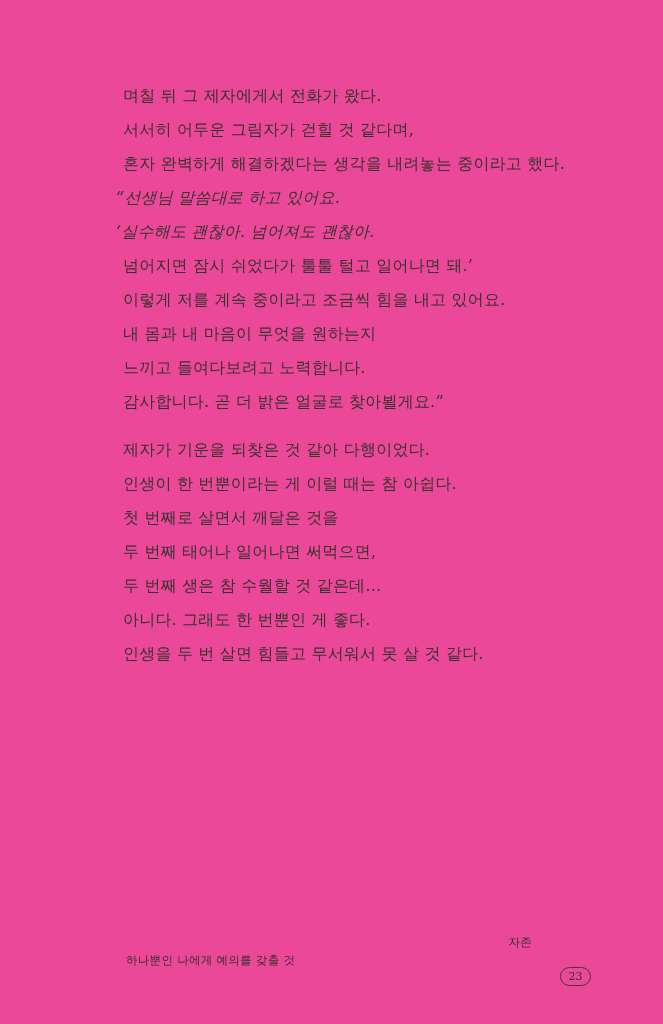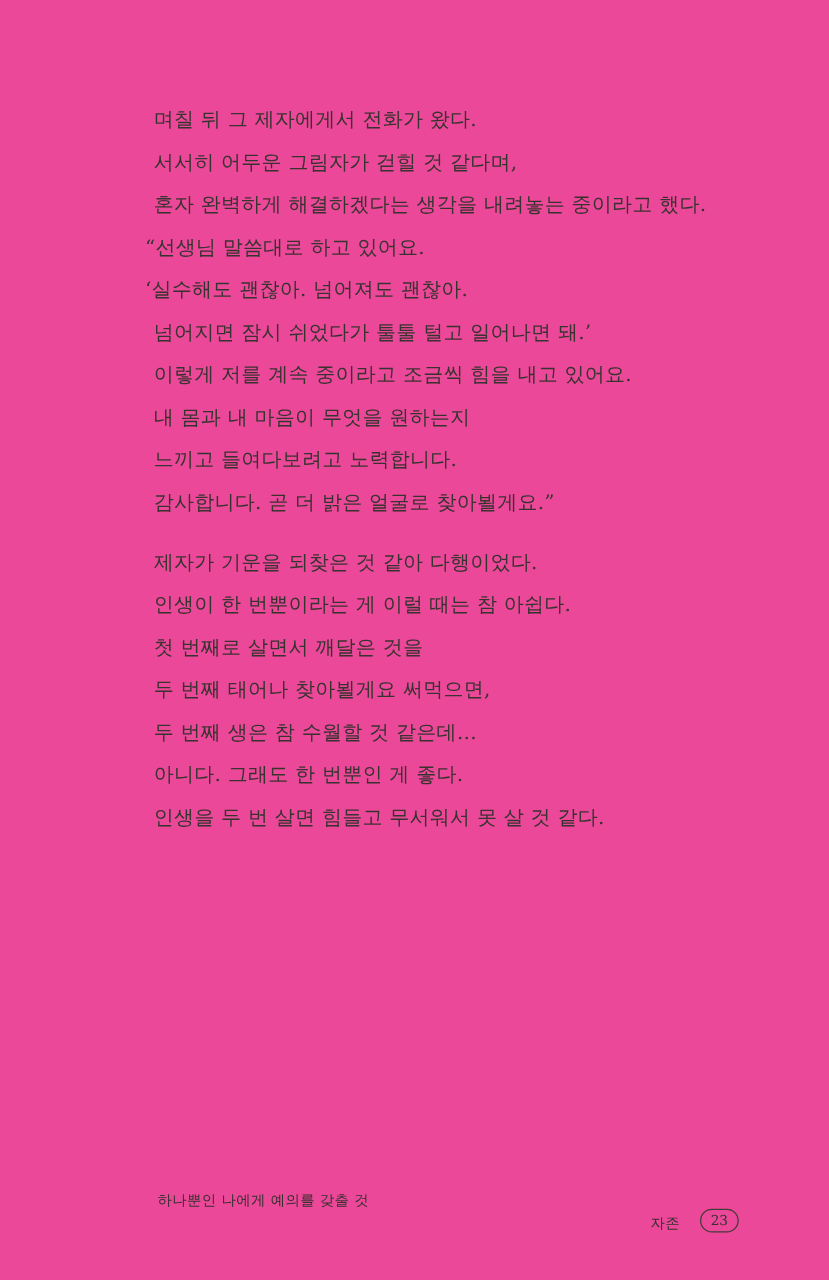--- a/index.html
+++ b/index.html
@@ -26,38 +26,39 @@
     letter-spacing: 0.2px;
   }
   .paragraph + .paragraph {
     margin-top: 14px;
   }
   .line {
     white-space: nowrap;
   }
   .line.hang {
     text-indent: -7px;
+    font-style: italic;
   }
   .footer {
     position: absolute;
     left: 126px;
     right: 72px;
     top: 948px;
     height: 24px;
     display: flex;
     justify-content: space-between;
     align-items: center;
     font-size: 11.5px;
     letter-spacing: 0.3px;
     color: #33302d;
   }
   .footer-right {
     display: flex;
-    align-items: flex-end;
-    gap: 16px;
+    align-items: flex-start;
+    gap: 28px;
   }
   .pill {
     display: inline-flex;
     justify-content: center;
     align-items: center;
     box-sizing: border-box;
     min-width: 31px;
     height: 19px;
     padding: 0 3px;
     border: 1.3px solid #3f3c39;
@@ -84,21 +85,21 @@
       <div class="line">이렇게 저를 계속 중이라고 조금씩 힘을 내고 있어요.</div>
       <div class="line">내 몸과 내 마음이 무엇을 원하는지</div>
       <div class="line">느끼고 들여다보려고 노력합니다.</div>
       <div class="line">감사합니다. 곧 더 밝은 얼굴로 찾아뵐게요.”</div>
     </section>
 
     <section class="paragraph">
       <div class="line">제자가 기운을 되찾은 것 같아 다행이었다.</div>
       <div class="line">인생이 한 번뿐이라는 게 이럴 때는 참 아쉽다.</div>
       <div class="line">첫 번째로 살면서 깨달은 것을</div>
-      <div class="line">두 번째 태어나 찾아뵐게요 써먹으면,</div>
+      <div class="line">두 번째 태어나 일어나면 써먹으면,</div>
       <div class="line">두 번째 생은 참 수월할 것 같은데…</div>
       <div class="line">아니다. 그래도 한 번뿐인 게 좋다.</div>
       <div class="line">인생을 두 번 살면 힘들고 무서워서 못 살 것 같다.</div>
     </section>
 
   </main>
 
   <footer class="footer">
     <span class="running-title">하나뿐인 나에게 예의를 갖출 것</span>
     <span class="footer-right">

